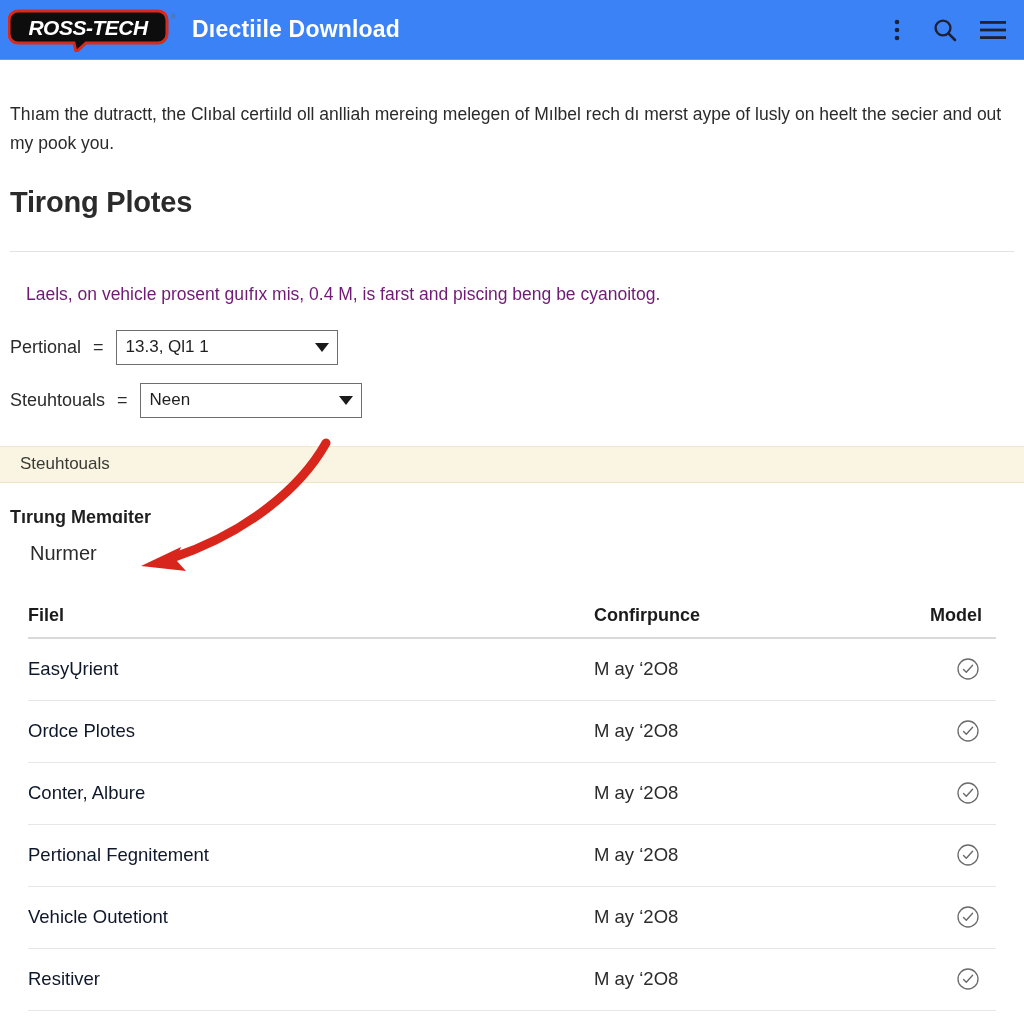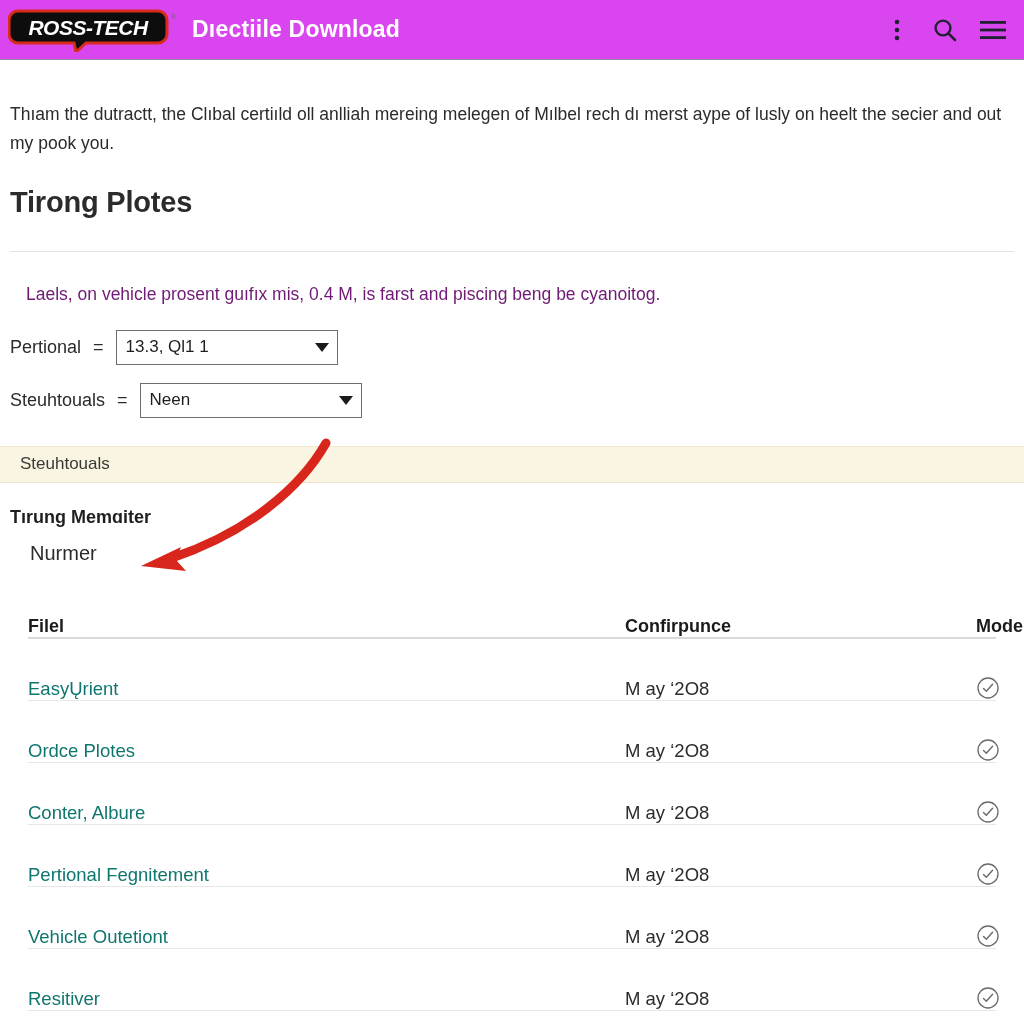--- a/index.html
+++ b/index.html
@@ -12,21 +12,21 @@
     background: #ffffff;
     font-family: "Liberation Sans", sans-serif;
     color: #222222;
     overflow: hidden;
     position: relative;
   }
 
   
   .appbar {
     height: 60px;
-    background: #d946ef;
+    background: #3b82f6;
     display: flex;
     align-items: center;
     padding: 0 16px 0 8px;
     box-sizing: border-box;
     position: relative;
     border-bottom: 1px solid #8d90a3;
   }
   .logo {
     width: 168px;
     height: 44px;
@@ -165,43 +165,42 @@
   }
 
   
   .table {
     margin-top: 30px;
     padding: 0 28px 0 28px;
     box-sizing: border-box;
   }
   .trow {
     display: flex;
-    align-items: flex-end;
-    gap: 31px;
+    align-items: center;
   }
   .thead {
     height: 42px;
     border-bottom: 2px solid #d9d9d9;
   }
   .th {
     font-size: 18px;
     font-weight: bold;
     color: #1b1b1b;
   }
   .tbody-row {
     height: 61px;
     border-bottom: 1px solid #e7e7e7;
     cursor: pointer;
   }
   .col-file  { flex: 0 0 566px; }
   .col-conf  { flex: 0 0 320px; }
   .col-model { flex: 1 1 auto; text-align: right; padding-right: 14px; }
   .link {
     font-size: 18.5px;
-    color: #0f766e;
+    color: #0f172a;
     cursor: pointer;
   }
   .date {
     font-size: 18.5px;
     color: #2b2b2b;
   }
   .model-cell {
     display: flex;
     justify-content: flex-end;
     padding-right: 16px;

